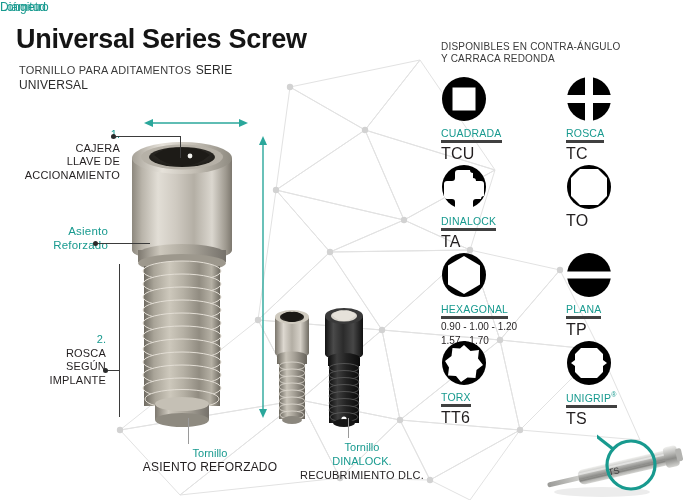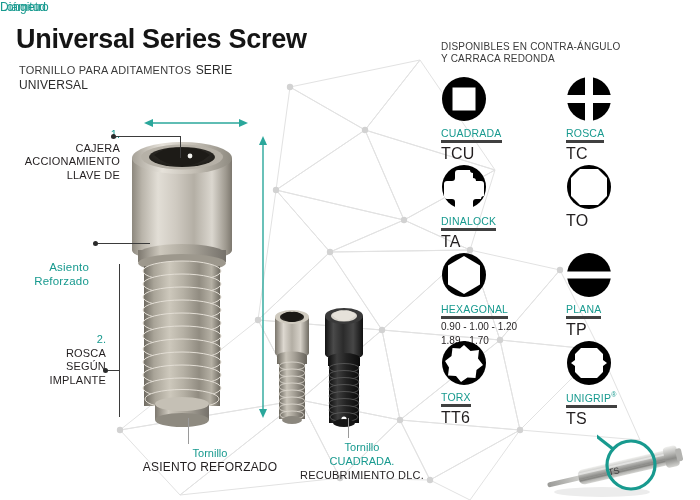--- a/index.html
+++ b/index.html
@@ -27,21 +27,21 @@
   .sub-a{font-size:11px;letter-spacing:.2px;}
   .sub-b{font-size:12px;letter-spacing:.1px;color:#2b2b2b;}
 
   
   .callout{position:absolute;z-index:6;text-align:right;line-height:13.5px;}
   .co-num{color:#189a8f;font-size:11px;}
   .co-dark{color:#231f20;font-size:11px;letter-spacing:.2px;}
   .co-teal{color:#189a8f;font-size:11.5px;letter-spacing:.2px;}
 
   #callout-cajera{left:10px;top:128px;width:110px;}
-  #callout-asiento{left:1px;top:225px;width:88px;margin-top:36px;}
+  #callout-asiento{left:20px;top:225px;width:88px;}
   #callout-rosca{left:8px;top:333px;width:98px;}
 
   .bottom-label{position:absolute;z-index:6;text-align:center;line-height:14px;}
   #label-tornillo-asiento{left:110px;top:446px;width:200px;}
   #label-tornillo-dina{left:292px;top:440px;width:140px;}
   .bl-teal{color:#189a8f;font-size:11px;}
   .bl-dark{color:#231f20;font-size:11px;letter-spacing:.2px;}
   .bl-dark.big{font-size:12px;}
 
   
@@ -297,22 +297,22 @@
   <div class="dim-label">Longitud</div>
   <svg class="dimsvg" style="left:256px;top:136px;" width="14" height="282" viewBox="0 0 14 282">
     <line x1="7" y1="6" x2="7" y2="276" stroke="#2aa79b" stroke-width="1.4"></line>
     <path d="M7 0 L3 9 L11 9 Z" fill="#2aa79b"></path>
     <path d="M7 282 L3 273 L11 273 Z" fill="#2aa79b"></path>
   </svg>
 
   <div class="callout" id="callout-cajera">
     <div class="co-num">1.</div>
     <div class="co-dark">CAJERA</div>
+    <div class="co-dark">LLAVE DE</div>
     <div class="co-dark">ACCIONAMIENTO</div>
-    <div class="co-dark">LLAVE DE</div>
   </div>
   <div class="dot" style="left:111px;top:134px;"></div>
   <div class="lead" style="left:116px;top:136px;width:64px;height:1px;"></div>
   <div class="lead" style="left:180px;top:136px;width:1px;height:22px;"></div>
 
   <div class="callout" id="callout-asiento">
     <div class="co-teal">Asiento</div>
     <div class="co-teal">Reforzado</div>
   </div>
   <div class="dot" style="left:93px;top:241px;"></div>
@@ -329,21 +329,21 @@
   <div class="lead" style="left:119px;top:264px;width:1px;height:153px;"></div>
 
   <div class="bottom-label" id="label-tornillo-asiento">
     <div class="bl-teal">Tornillo</div>
     <div class="bl-dark big">ASIENTO REFORZADO</div>
   </div>
   <div class="thin" style="left:188px;top:418px;width:1px;height:26px;"></div>
 
   <div class="bottom-label" id="label-tornillo-dina">
     <div class="bl-teal">Tornillo</div>
-    <div class="bl-teal">CUADRADA.</div>
+    <div class="bl-teal">DINALOCK.</div>
     <div class="bl-dark">RECUBRIMIENTO DLC.</div>
   </div>
   <div class="thin" style="left:348px;top:418px;width:1px;height:20px;"></div>
 
   <div class="panel-head">
     <div>DISPONIBLES EN CONTRA-ÁNGULO</div>
     <div>Y CARRACA REDONDA</div>
   </div>
 
   <div class="drivers">
@@ -384,21 +384,21 @@
       <div class="drv-code">TO</div>
     </div>
 
     <div class="drv" style="left:0px;top:176px;">
       <svg class="drv-ic" viewBox="0 0 46 46">
         <circle cx="23" cy="23" r="22" fill="#000"></circle>
         <polygon points="23,4 39,13.5 39,32.5 23,42 7,32.5 7,13.5" fill="#fff"></polygon>
       </svg>
       <div><span class="drv-name">HEXAGONAL</span></div>
       <div class="drv-sizes">0.90 - 1.00 - 1.20</div>
-      <div class="drv-sizes">1.89 - 1.70</div>
+      <div class="drv-sizes">1.57 - 1.70</div>
     </div>
 
     <div class="drv" style="left:125px;top:176px;">
       <svg class="drv-ic" viewBox="0 0 46 46">
         <circle cx="23" cy="23" r="22" fill="#000"></circle>
         <rect x="0" y="19.5" width="46" height="7" fill="#fff"></rect>
       </svg>
       <div><span class="drv-name">PLANA</span></div>
       <div class="drv-code">TP</div>
     </div>

